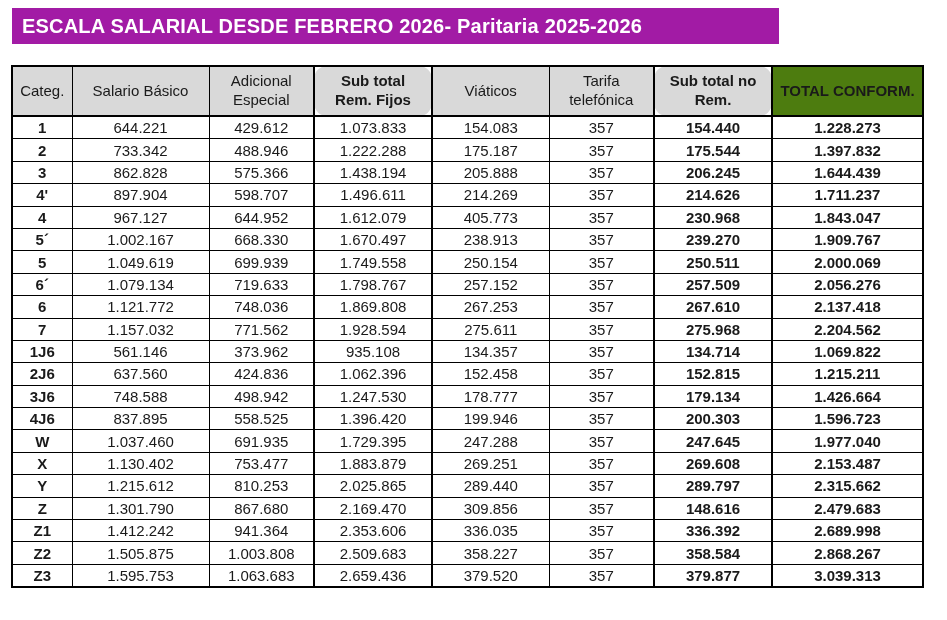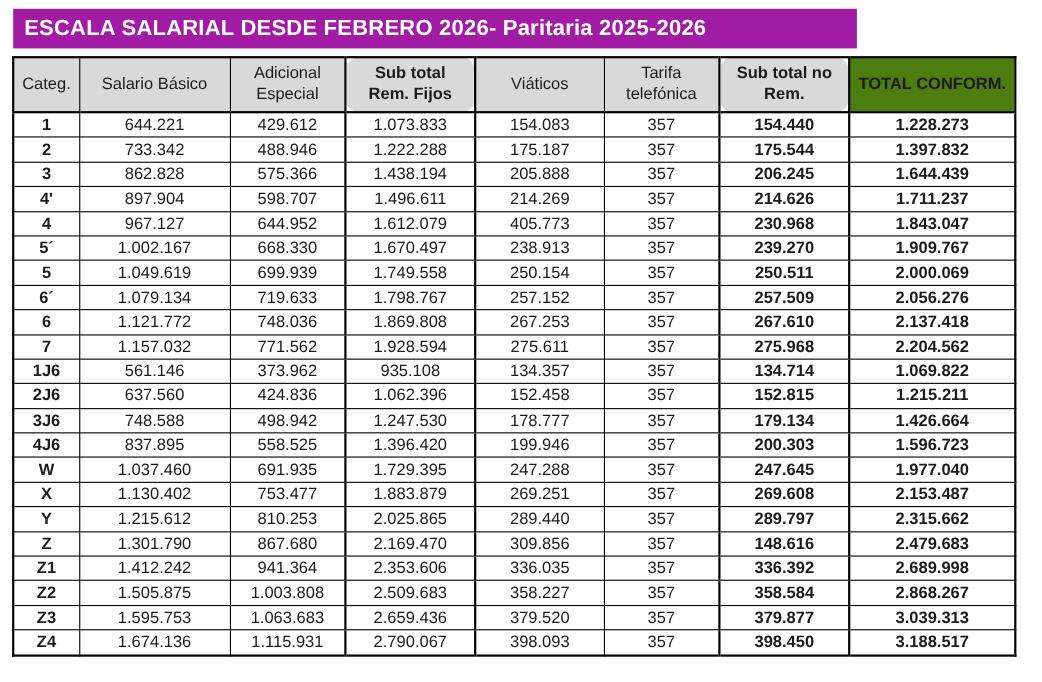--- a/index.html
+++ b/index.html
@@ -24,21 +24,21 @@
     font-size: 20px;
     display: flex;
     align-items: center;
     padding-left: 10px;
     box-sizing: border-box;
     letter-spacing: 0.2px;
   }
   table.salary {
     position: absolute;
     left: 11px;
-    top: 51px;
+    top: 65px;
     width: 911px;
     border-collapse: collapse;
     table-layout: fixed;
     border: 2px solid #000000;
   }
   table.salary th, table.salary td {
     border: 1px solid #000000;
     text-align: center;
     vertical-align: middle;
     padding: 0 2px;
@@ -304,24 +304,14 @@
       <tr>
         <td class="bold-col">Z3</td>
         <td>1.595.753</td>
         <td>1.063.683</td>
         <td class="vthick-lr">2.659.436</td>
         <td>379.520</td>
         <td>357</td>
         <td class="bold-col vthick-lr">379.877</td>
         <td class="bold-col vthick-l">3.039.313</td>
       </tr>
-      <tr>
-        <td class="bold-col">Z4</td>
-        <td>1.674.136</td>
-        <td>1.115.931</td>
-        <td class="vthick-lr">2.790.067</td>
-        <td>398.093</td>
-        <td>357</td>
-        <td class="bold-col vthick-lr">398.450</td>
-        <td class="bold-col vthick-l">3.188.517</td>
-      </tr>
     </tbody>
 </table>
 
 </body></html>

